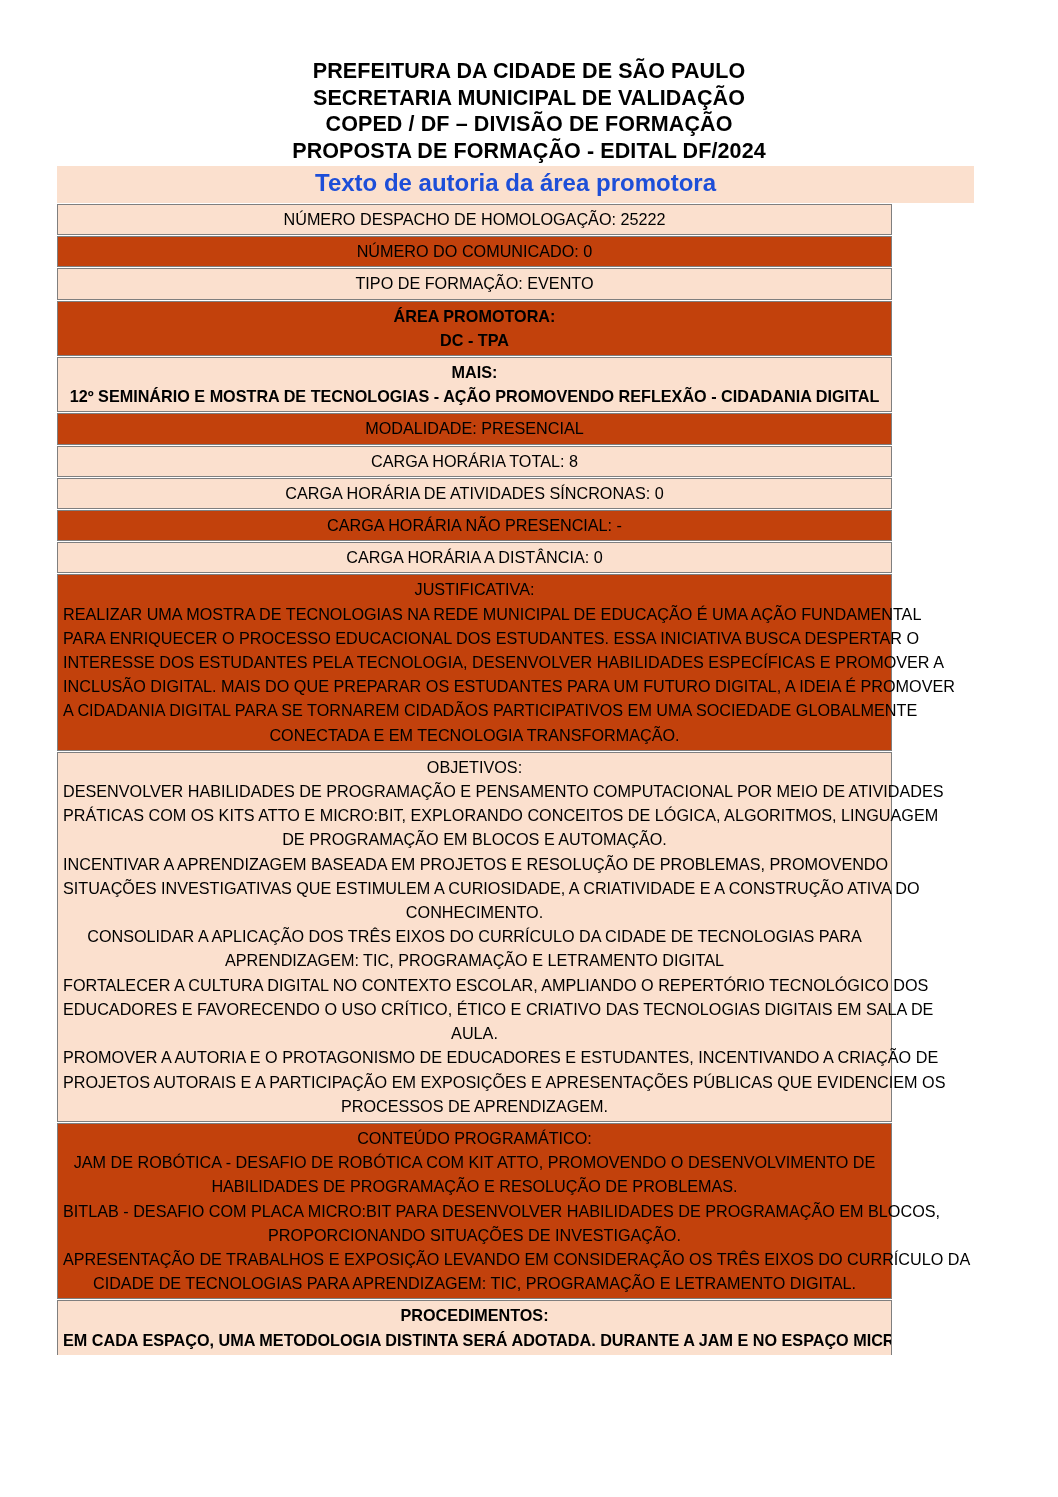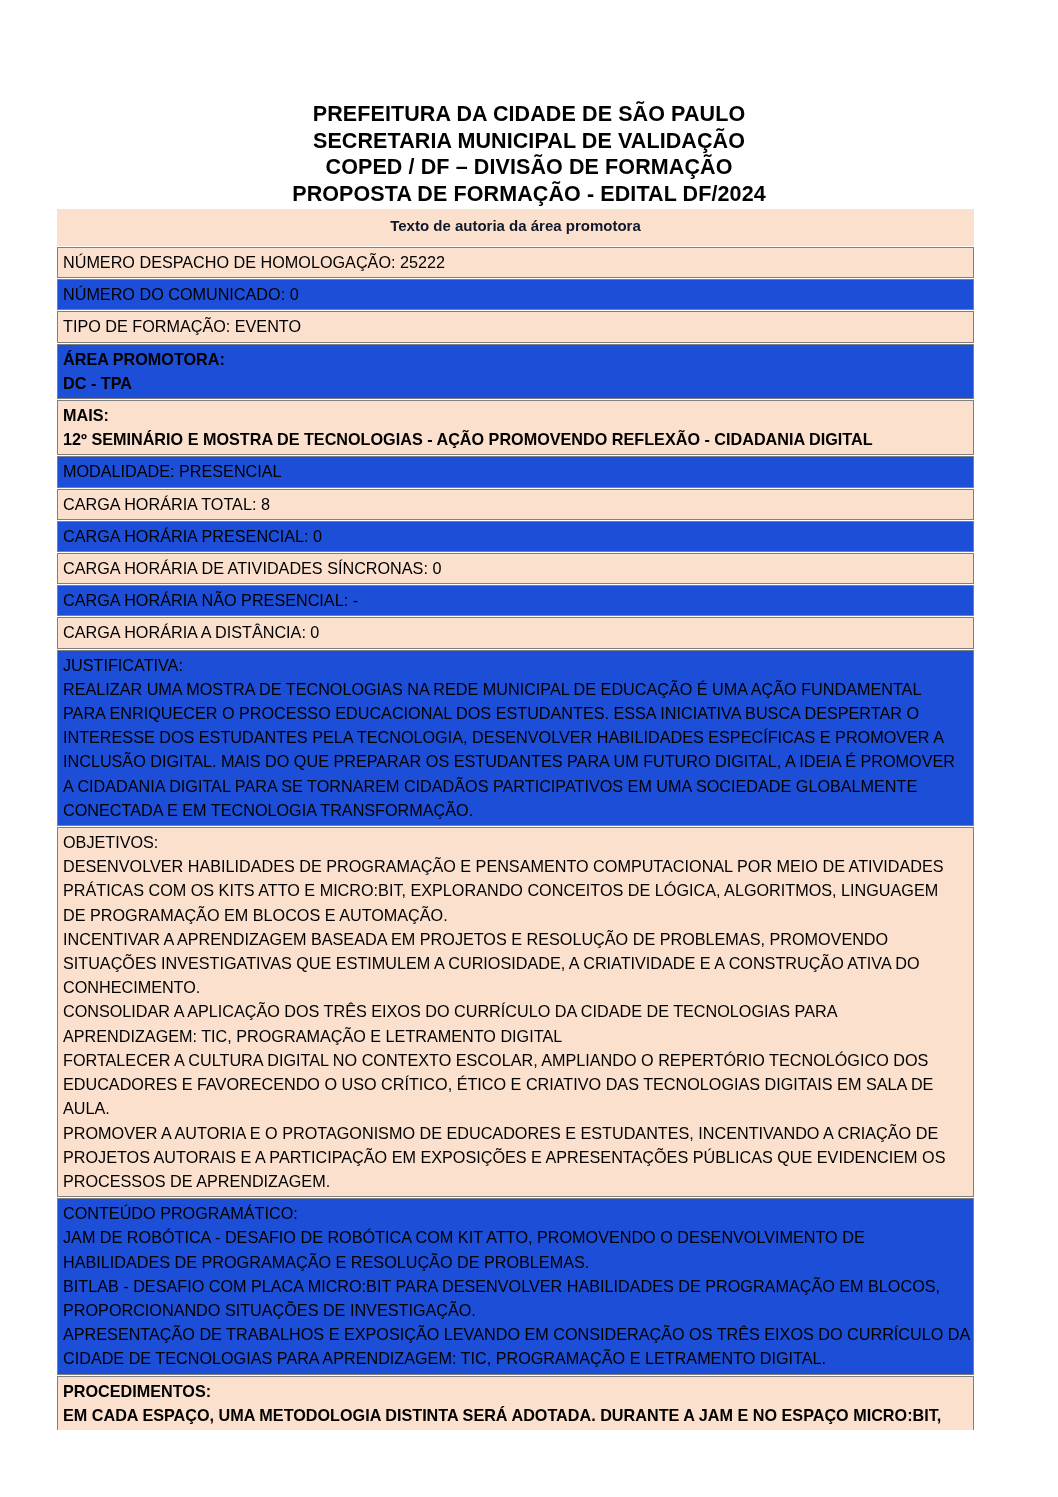--- a/index.html
+++ b/index.html
@@ -22,21 +22,20 @@
     height: 1497px;
     position: relative;
     box-sizing: border-box;
     padding: 0;
   }
 
   
   .doc-header {
     padding-top: 58px;
     text-align: center;
-    margin-top: 43px;
   }
   .doc-header .hline {
     font-weight: bold;
     font-size: 21.5px;
     line-height: 26.5px;
     letter-spacing: 0.1px;
     color: #000;
     white-space: nowrap;
   }
 
@@ -44,41 +43,42 @@
   .banner {
     margin: 2px 0 0 0;
     width: 917px;
     margin-left: 57px;
     background: #FBE0CE;
     text-align: center;
     padding: 3px 0 6px 0;
     box-sizing: border-box;
   }
   .banner-text {
-    color: #0f172a;
-    font-weight: bold;
-    font-size: 15px;
+    color: #1d4ed8;
+    font-weight: bold;
+    font-size: 24px;
     line-height: 28px;
   }
 
   
   .form-table {
-    width: 917px;
+    width: 835px;
     margin-left: 57px;
     border-collapse: separate;
     border-spacing: 0 1px;
     table-layout: fixed;
+    text-align: center;
   }
   .form-table tr td {
     border: 1px solid #7f7f7f;
     padding: 2px 5px 3px 5px;
     vertical-align: top;
     font-size: 16.2px;
     line-height: 24.2px;
-    background: #1d4ed8;
+    background: #c2410c;
     box-sizing: border-box;
   }
   .form-table tr.shaded td {
     background: #FBE0CE;
   }
   .form-table tr td.bold {
     font-weight: bold;
   }
   .cellline {
     display: block;
@@ -141,25 +141,20 @@
           </td>
         </tr>
         <tr>
           <td>
             <span class="cellline">MODALIDADE: PRESENCIAL</span>
           </td>
         </tr>
         <tr class="shaded">
           <td>
             <span class="cellline">CARGA HORÁRIA TOTAL: 8</span>
-          </td>
-        </tr>
-        <tr>
-          <td>
-            <span class="cellline">CARGA HORÁRIA PRESENCIAL: 0</span>
           </td>
         </tr>
         <tr class="shaded">
           <td>
             <span class="cellline">CARGA HORÁRIA DE ATIVIDADES SÍNCRONAS: 0</span>
           </td>
         </tr>
         <tr>
           <td>
             <span class="cellline">CARGA HORÁRIA NÃO PRESENCIAL:  -</span>

